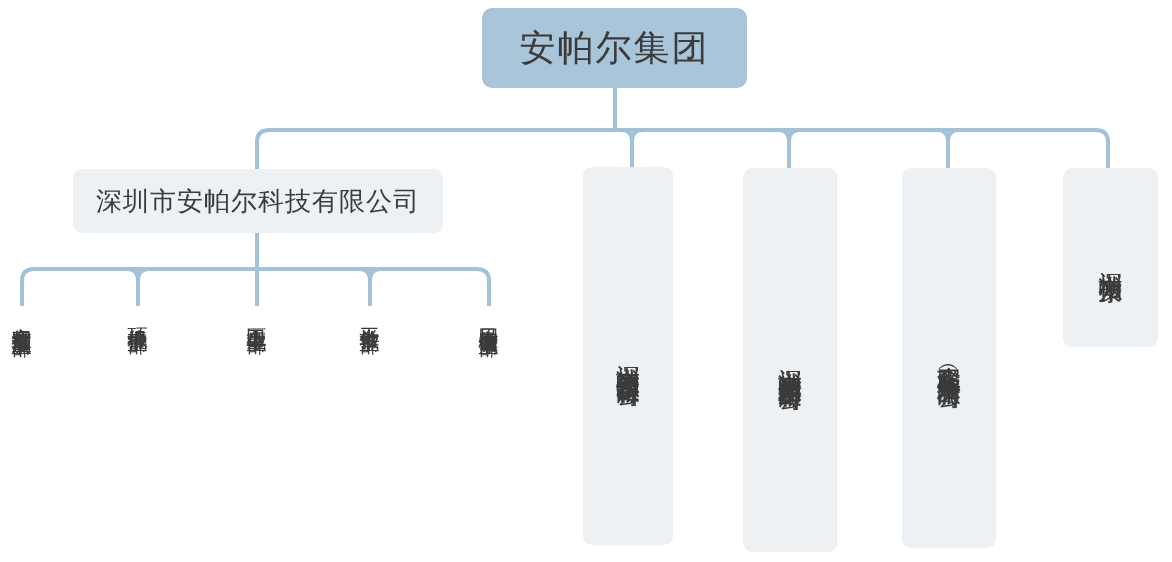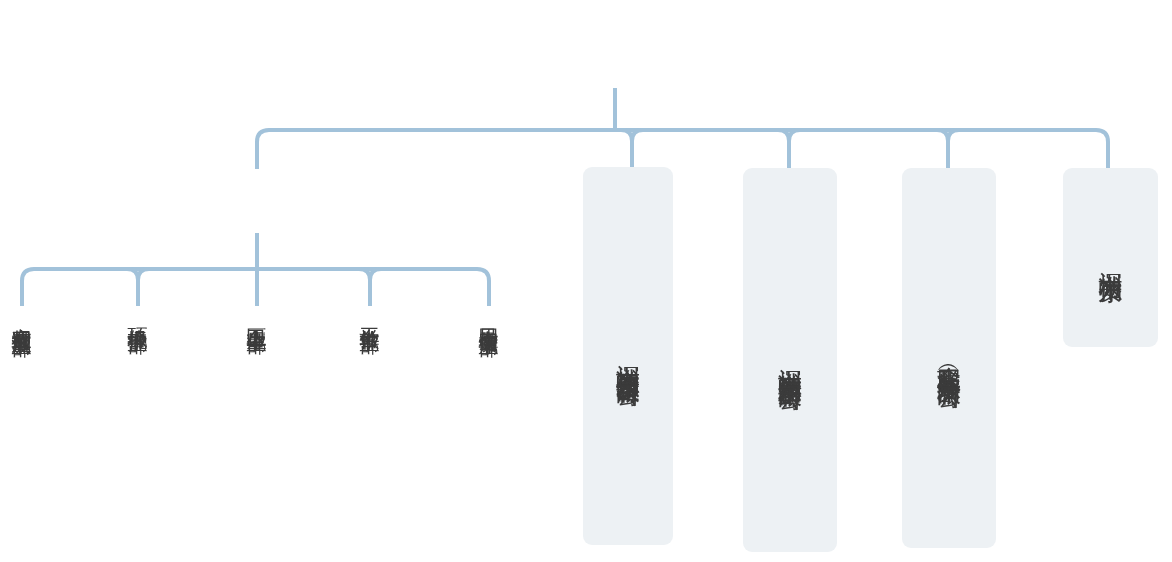--- a/index.html
+++ b/index.html
@@ -65,21 +65,23 @@
     <path d="M778 130 Q789 130 789 141 L789 168 M800 130 Q789 130 789 141"></path>
     <path d="M937 130 Q948 130 948 141 L948 168 M959 130 Q948 130 948 141"></path>
 
     <path d="M257 233 L257 306"></path>
 
     <path d="M22 306 L22 281 Q22 269 34 269 L477 269 Q489 269 489 281 L489 306"></path>
     <path d="M127 269 Q138 269 138 280 L138 306 M149 269 Q138 269 138 280"></path>
     <path d="M359 269 Q370 269 370 280 L370 306 M381 269 Q370 269 370 280"></path>
   </svg>
 
+  <div class="node" id="root-node">安帕尔集团</div>
 
+  <div class="node" id="company-node-0">深圳市安帕尔科技有限公司</div>
 
   <div class="node vbox" id="company-node-1">深圳市安帕尔仪器设备有限公司</div>
 
   <div class="node vbox" id="company-node-2">深圳市安帕尔精密加工有限公司</div>
 
   <div class="node vbox" id="company-node-3">众联工程服务（深圳）有限公司</div>
 
   <div class="node vbox" id="company-node-4">深圳市安帕尔</div>
 
   <div class="dept" id="department-node-0">安全与过程监测事业部</div>

